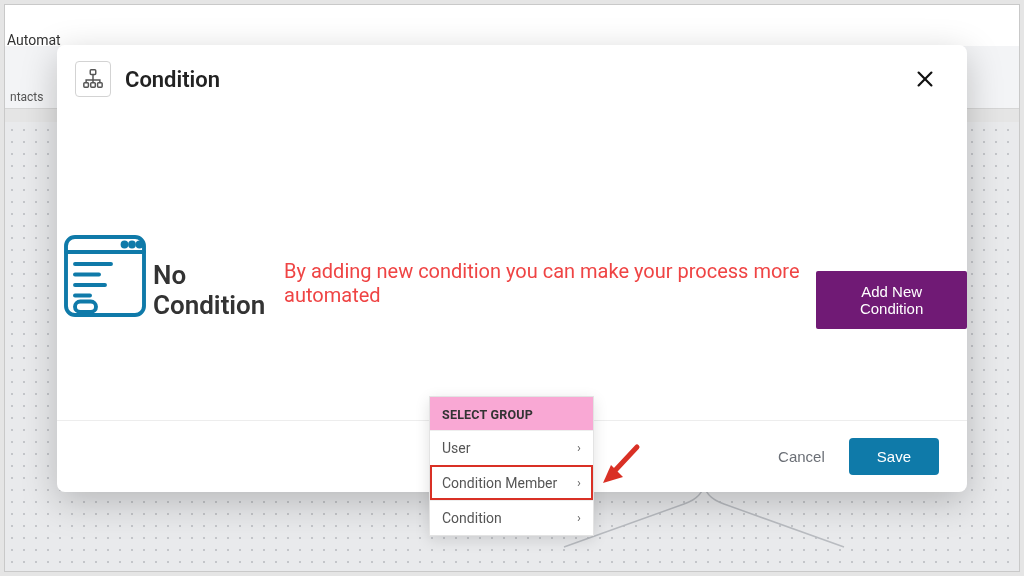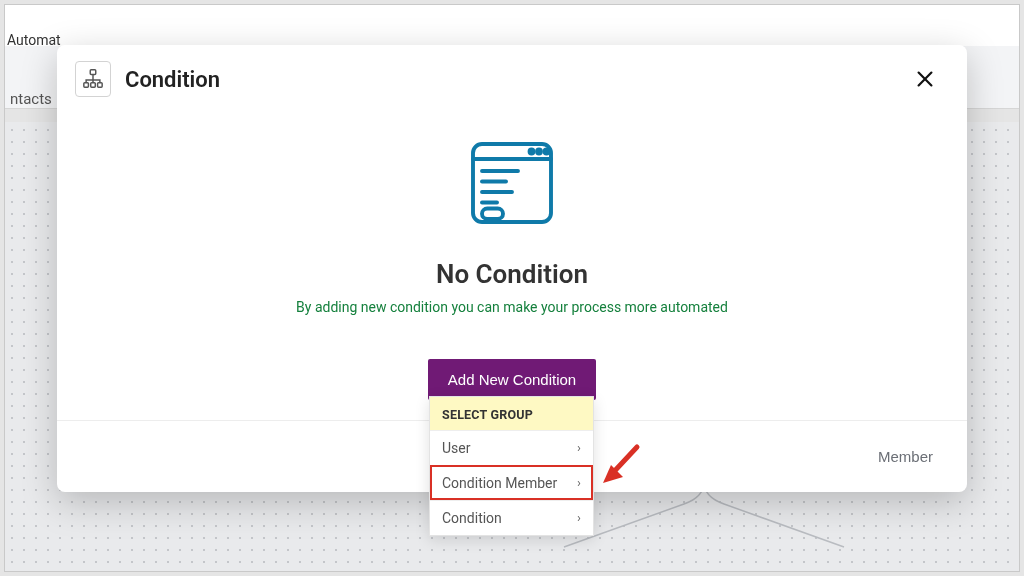--- a/index.html
+++ b/index.html
@@ -25,21 +25,21 @@
   .bg-header-top {
     position:absolute; top:0; left:0; right:0; height:42px;
     background:#fff;
   }
   .bg-label1 {
     position:absolute; top:28px; left:3px;
     font-size:14px; color:#333;
   }
   .bg-label2 {
     position:absolute; top:86px; left:6px;
-    font-size:15px; color:#555;
+    font-size:12px; color:#555;
   }
   .bg-canvas {
     position:absolute; top:122px; left:4px; right:4px; bottom:4px;
     background-color:#e9eaec;
     background-image: radial-gradient(#c4c6ca 1px, transparent 1px);
     background-size:12px 12px;
     background-position: 2px 2px;
   }
   
   .wf-svg { position:absolute; left:0; bottom:0; width:100%; height:120px; overflow:visible; }
@@ -65,40 +65,40 @@
   .title-icon-box svg { width:22px; height:22px; }
   .modal-title { font-size:22px; font-weight:600; color:#222; }
   .close-btn {
     width:36px;height:36px; border:none; background:transparent; cursor:pointer;
     display:flex;align-items:center;justify-content:center; font-size:0;
   }
   .close-btn svg { width:22px; height:22px; }
 
   .modal-body {
     position:absolute; top:60px; left:0; right:0; bottom:72px;
-    display:flex; flex-direction:column; align-items:center;
+    display:flex; flex-direction:row; align-items:center;
     padding-top:30px;
   }
   .big-illustration { width:96px; height:96px; color:#0f7aa9; }
   .empty-title { margin-top:24px; font-size:26px; font-weight:600; color:#333; }
-  .empty-sub { margin-top:10px; font-size:14px; color:#15803d; }
+  .empty-sub { margin-top:10px; font-size:20px; color:#ef4444; }
 
   .add-btn {
     margin-top:44px;
     background:#701a75; color:#fff; border:none;
     font-size:15px; padding:12px 20px;
     border-radius:2px; cursor:pointer;
   }
 
   
   .dropdown {
     position:absolute;
     left:429px; top:396px;
     width:165px;
-    background:#fef9c3;
+    background:#f9a8d4;
     border:1px solid #e3e3e3;
     box-shadow:0 4px 14px rgba(0,0,0,0.12);
     z-index:30;
   }
   .dropdown-header {
     padding:10px 12px 8px 12px;
     font-size:12.5px; font-weight:700; letter-spacing:0.2px; color:#333;
   }
   .dropdown-item {
     display:flex; justify-content:space-between;
@@ -180,21 +180,22 @@
           <path d="M12 45 H22"></path>
           <rect x="12" y="49" width="14" height="7" rx="3.5"></rect>
         </svg>
       </span>
       <div class="empty-title">No Condition</div>
       <div class="empty-sub">By adding new condition you can make your process more automated</div>
       <button class="add-btn">Add New Condition</button>
     </div>
 
     <div class="modal-footer">
-      <button class="cancel-btn">Member</button>
+      <button class="cancel-btn">Cancel</button>
+      <button class="save-btn">Save</button>
     </div>
   </div>
 
   <div class="dropdown">
     <div class="dropdown-header">SELECT GROUP</div>
     <div class="dropdown-item">
       <span>User</span>
       <span class="chev">›</span>
     </div>
     <div class="dropdown-item highlight">

